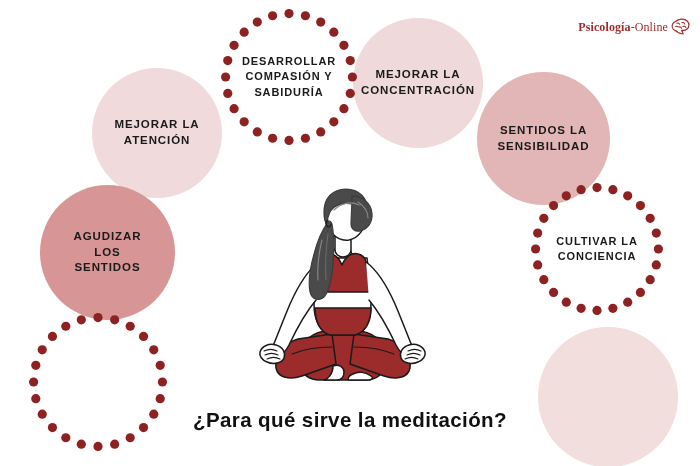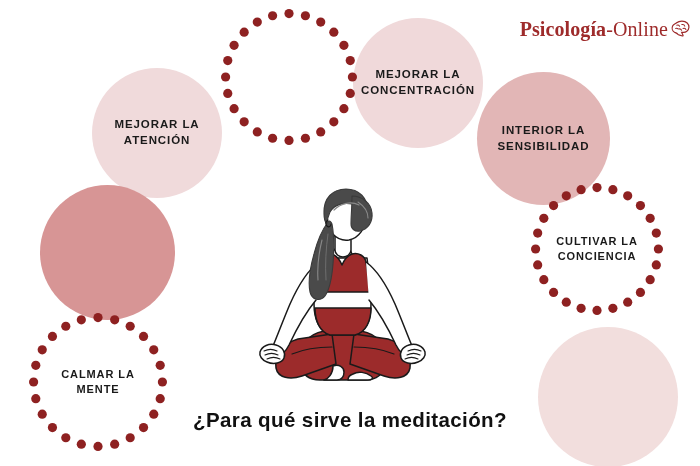--- a/index.html
+++ b/index.html
@@ -13,21 +13,21 @@
   #stage{position:absolute;left:0;top:0;width:700px;height:466px;}
 
   
   .logo{
     position:absolute; right:8px; top:18px;
     display:flex; align-items:center; gap:2px;
     white-space:nowrap;
   }
   .logo-text{
     font-family:"Liberation Serif", serif;
-    font-size:20px; color:#9e2b2b; letter-spacing:.1px;
+    font-size:12px; color:#9e2b2b; letter-spacing:.1px;
   }
   .logo-text b{font-weight:700;}
   .logo-brain{width:21px;height:19px;display:block;margin-left:1px;}
 
   
   .bubble{
     position:absolute;
     display:flex; align-items:center; justify-content:center;
     text-align:center;
     box-sizing:border-box;
@@ -108,33 +108,39 @@
           <circle cx="24.17" cy="113.83" r="4.6" fill="#8e2121"></circle>
           <circle cx="14.09" cy="100.70" r="4.6" fill="#8e2121"></circle>
           <circle cx="7.76" cy="85.41" r="4.6" fill="#8e2121"></circle>
           <circle cx="5.60" cy="69.00" r="4.6" fill="#8e2121"></circle>
           <circle cx="7.76" cy="52.59" r="4.6" fill="#8e2121"></circle>
           <circle cx="14.09" cy="37.30" r="4.6" fill="#8e2121"></circle>
           <circle cx="24.17" cy="24.17" r="4.6" fill="#8e2121"></circle>
           <circle cx="37.30" cy="14.09" r="4.6" fill="#8e2121"></circle>
           <circle cx="52.59" cy="7.76" r="4.6" fill="#8e2121"></circle>
         </svg>
+        <div class="lbl" style="font-size: 11px;">DESARROLLAR
+COMPASIÓN Y
+SABIDURÍA</div>
       </div>
       <div class="bubble" style="left: 353px; top: 18px; width: 130px; height: 130px;">
         <div class="disc" style="background: rgb(240, 217, 218);"></div>
         <div class="lbl" style="font-size: 11.5px;">MEJORAR LA
 CONCENTRACIÓN</div>
       </div>
       <div class="bubble" style="left: 477px; top: 72px; width: 133px; height: 133px;">
         <div class="disc" style="background: rgb(226, 182, 182);"></div>
-        <div class="lbl" style="font-size: 11.5px;">INTERIOR LA
+        <div class="lbl" style="font-size: 11.5px;">SENTIDOS LA
 SENSIBILIDAD</div>
       </div>
       <div class="bubble" style="left: 40px; top: 185px; width: 135px; height: 135px;">
         <div class="disc" style="background: rgb(215, 149, 149);"></div>
+        <div class="lbl" style="font-size: 11.5px;">AGUDIZAR
+LOS
+SENTIDOS</div>
       </div>
       <div class="bubble" style="left: 530px; top: 182px; width: 134px; height: 134px;">
         <svg class="dots" viewBox="0 0 134 134">
           <circle cx="67.00" cy="5.60" r="4.6" fill="#8e2121"></circle>
           <circle cx="82.89" cy="7.69" r="4.6" fill="#8e2121"></circle>
           <circle cx="97.70" cy="13.83" r="4.6" fill="#8e2121"></circle>
           <circle cx="110.42" cy="23.58" r="4.6" fill="#8e2121"></circle>
           <circle cx="120.17" cy="36.30" r="4.6" fill="#8e2121"></circle>
           <circle cx="126.31" cy="51.11" r="4.6" fill="#8e2121"></circle>
           <circle cx="128.40" cy="67.00" r="4.6" fill="#8e2121"></circle>
@@ -179,22 +185,20 @@
           <circle cx="24.46" cy="115.54" r="4.6" fill="#8e2121"></circle>
           <circle cx="14.23" cy="102.20" r="4.6" fill="#8e2121"></circle>
           <circle cx="7.79" cy="86.67" r="4.6" fill="#8e2121"></circle>
           <circle cx="5.60" cy="70.00" r="4.6" fill="#8e2121"></circle>
           <circle cx="7.79" cy="53.33" r="4.6" fill="#8e2121"></circle>
           <circle cx="14.23" cy="37.80" r="4.6" fill="#8e2121"></circle>
           <circle cx="24.46" cy="24.46" r="4.6" fill="#8e2121"></circle>
           <circle cx="37.80" cy="14.23" r="4.6" fill="#8e2121"></circle>
           <circle cx="53.33" cy="7.79" r="4.6" fill="#8e2121"></circle>
         </svg>
-        <div class="lbl" style="font-size: 11px;">CALMAR LA
-MENTE</div>
       </div>
       <div class="bubble" style="left: 538px; top: 327px; width: 140px; height: 140px;">
         <div class="disc" style="background: rgb(242, 222, 221);"></div>
       </div>
     </div>
 
   <div class="figure">
     <svg viewBox="0 0 205 215" xmlns="http://www.w3.org/2000/svg">
       <g fill="none" stroke="#1a1a1a" stroke-width="1.5" stroke-linejoin="round" stroke-linecap="round">
 

